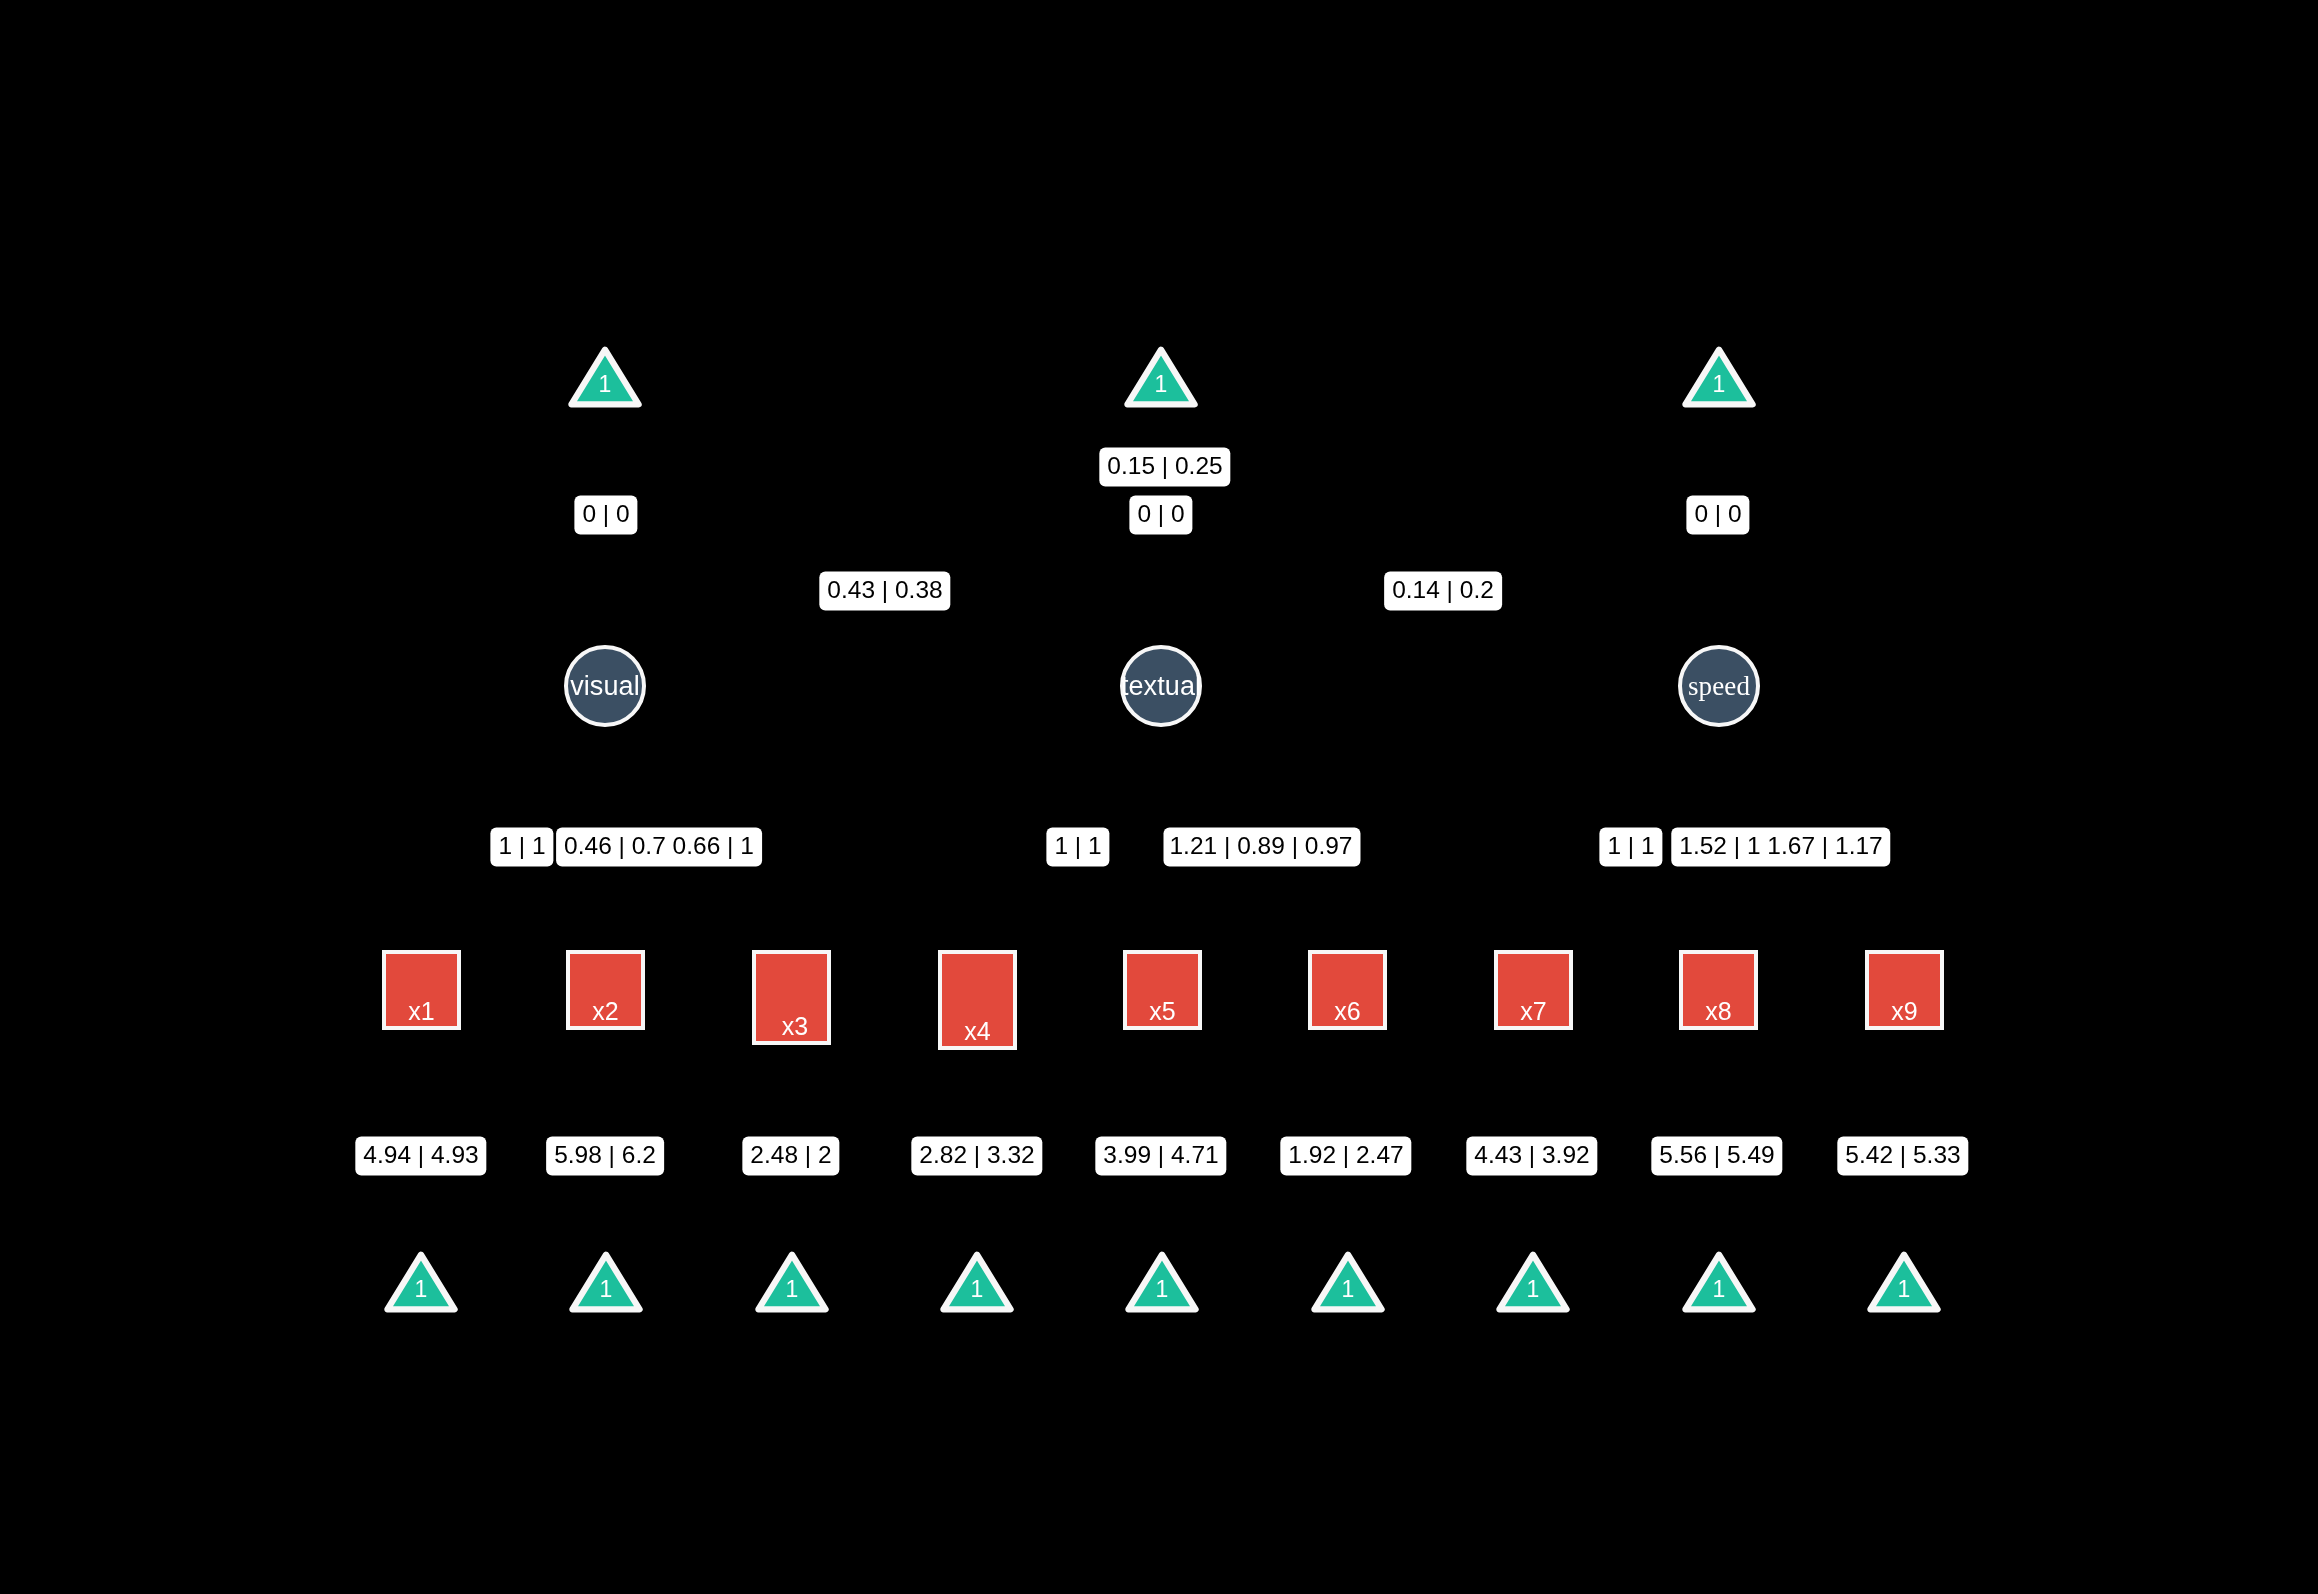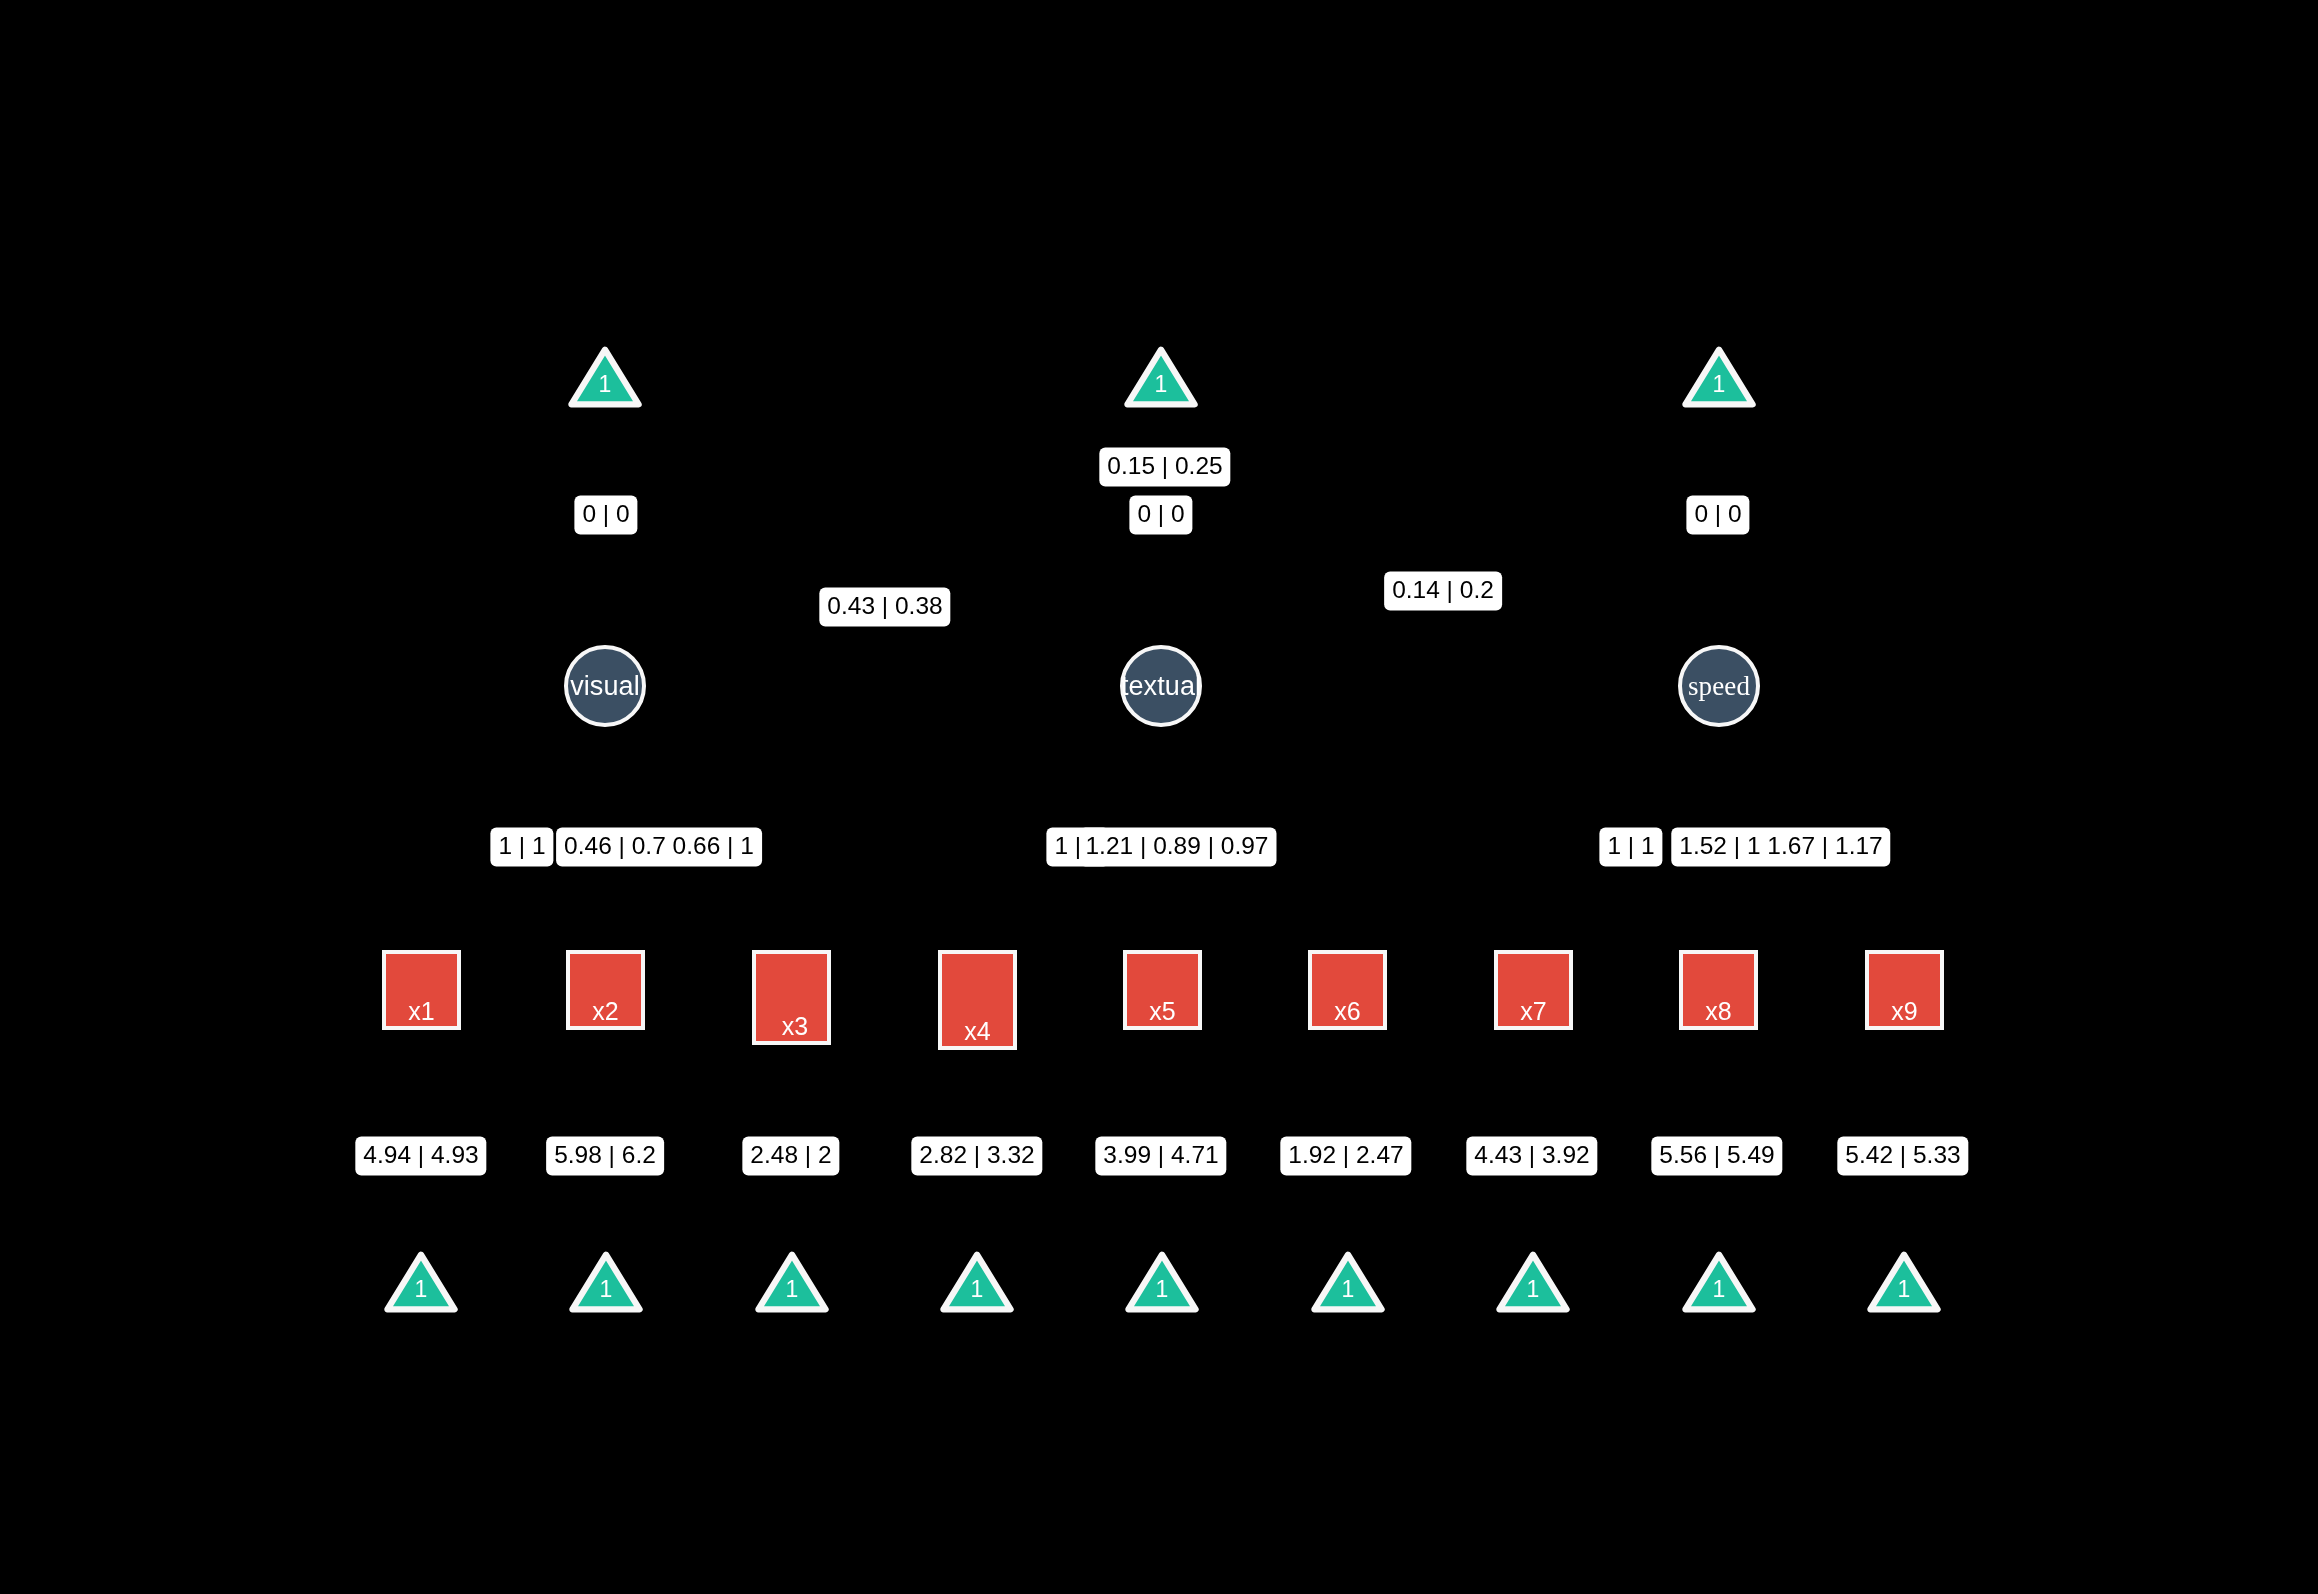--- a/index.html
+++ b/index.html
@@ -164,26 +164,26 @@
     <div class="node observed" style="width: 79px; height: 80px; left: 1679px; top: 950px;">
       <span>x8</span>
     </div>
     <div class="node observed" style="width: 79px; height: 80px; left: 1865px; top: 950px;">
       <span>x9</span>
     </div>
     <div class="elabel" style="left: 606px; top: 515px;">0 | 0</div>
     <div class="elabel" style="left: 1161px; top: 515px;">0 | 0</div>
     <div class="elabel" style="left: 1718px; top: 515px;">0 | 0</div>
     <div class="elabel" style="left: 1165px; top: 467px;">0.15 | 0.25</div>
-    <div class="elabel" style="left: 885px; top: 591px; margin-top: 16px;">0.43 | 0.38</div>
+    <div class="elabel" style="left: 885px; top: 591px;">0.43 | 0.38</div>
     <div class="elabel" style="left: 1443px; top: 591px;">0.14 | 0.2</div>
     <div class="elabel" style="left: 522px; top: 847px;">1 | 1</div>
     <div class="elabel" style="left: 659px; top: 847px;">0.46 | 0.7 0.66 | 1</div>
     <div class="elabel" style="left: 1078px; top: 847px;">1 | 1</div>
-    <div class="elabel" style="left: 1178px; top: 847px; padding-left: 6px;">1.21 |  0.89 | 0.97</div>
+    <div class="elabel" style="left: 1262px; top: 847px; padding-left: 6px;">1.21 |  0.89 | 0.97</div>
     <div class="elabel" style="left: 1631px; top: 847px;">1 | 1</div>
     <div class="elabel" style="left: 1781px; top: 847px;">1.52 | 1  1.67 | 1.17</div>
     <div class="elabel" style="left: 421px; top: 1156px;">4.94 | 4.93</div>
     <div class="elabel" style="left: 605px; top: 1156px;">5.98 | 6.2</div>
     <div class="elabel" style="left: 791px; top: 1156px;">2.48 | 2</div>
     <div class="elabel" style="left: 977px; top: 1156px;">2.82 | 3.32</div>
     <div class="elabel" style="left: 1161px; top: 1156px;">3.99 | 4.71</div>
     <div class="elabel" style="left: 1346px; top: 1156px;">1.92 | 2.47</div>
     <div class="elabel" style="left: 1532px; top: 1156px;">4.43 | 3.92</div>
     <div class="elabel" style="left: 1717px; top: 1156px;">5.56 | 5.49</div>

